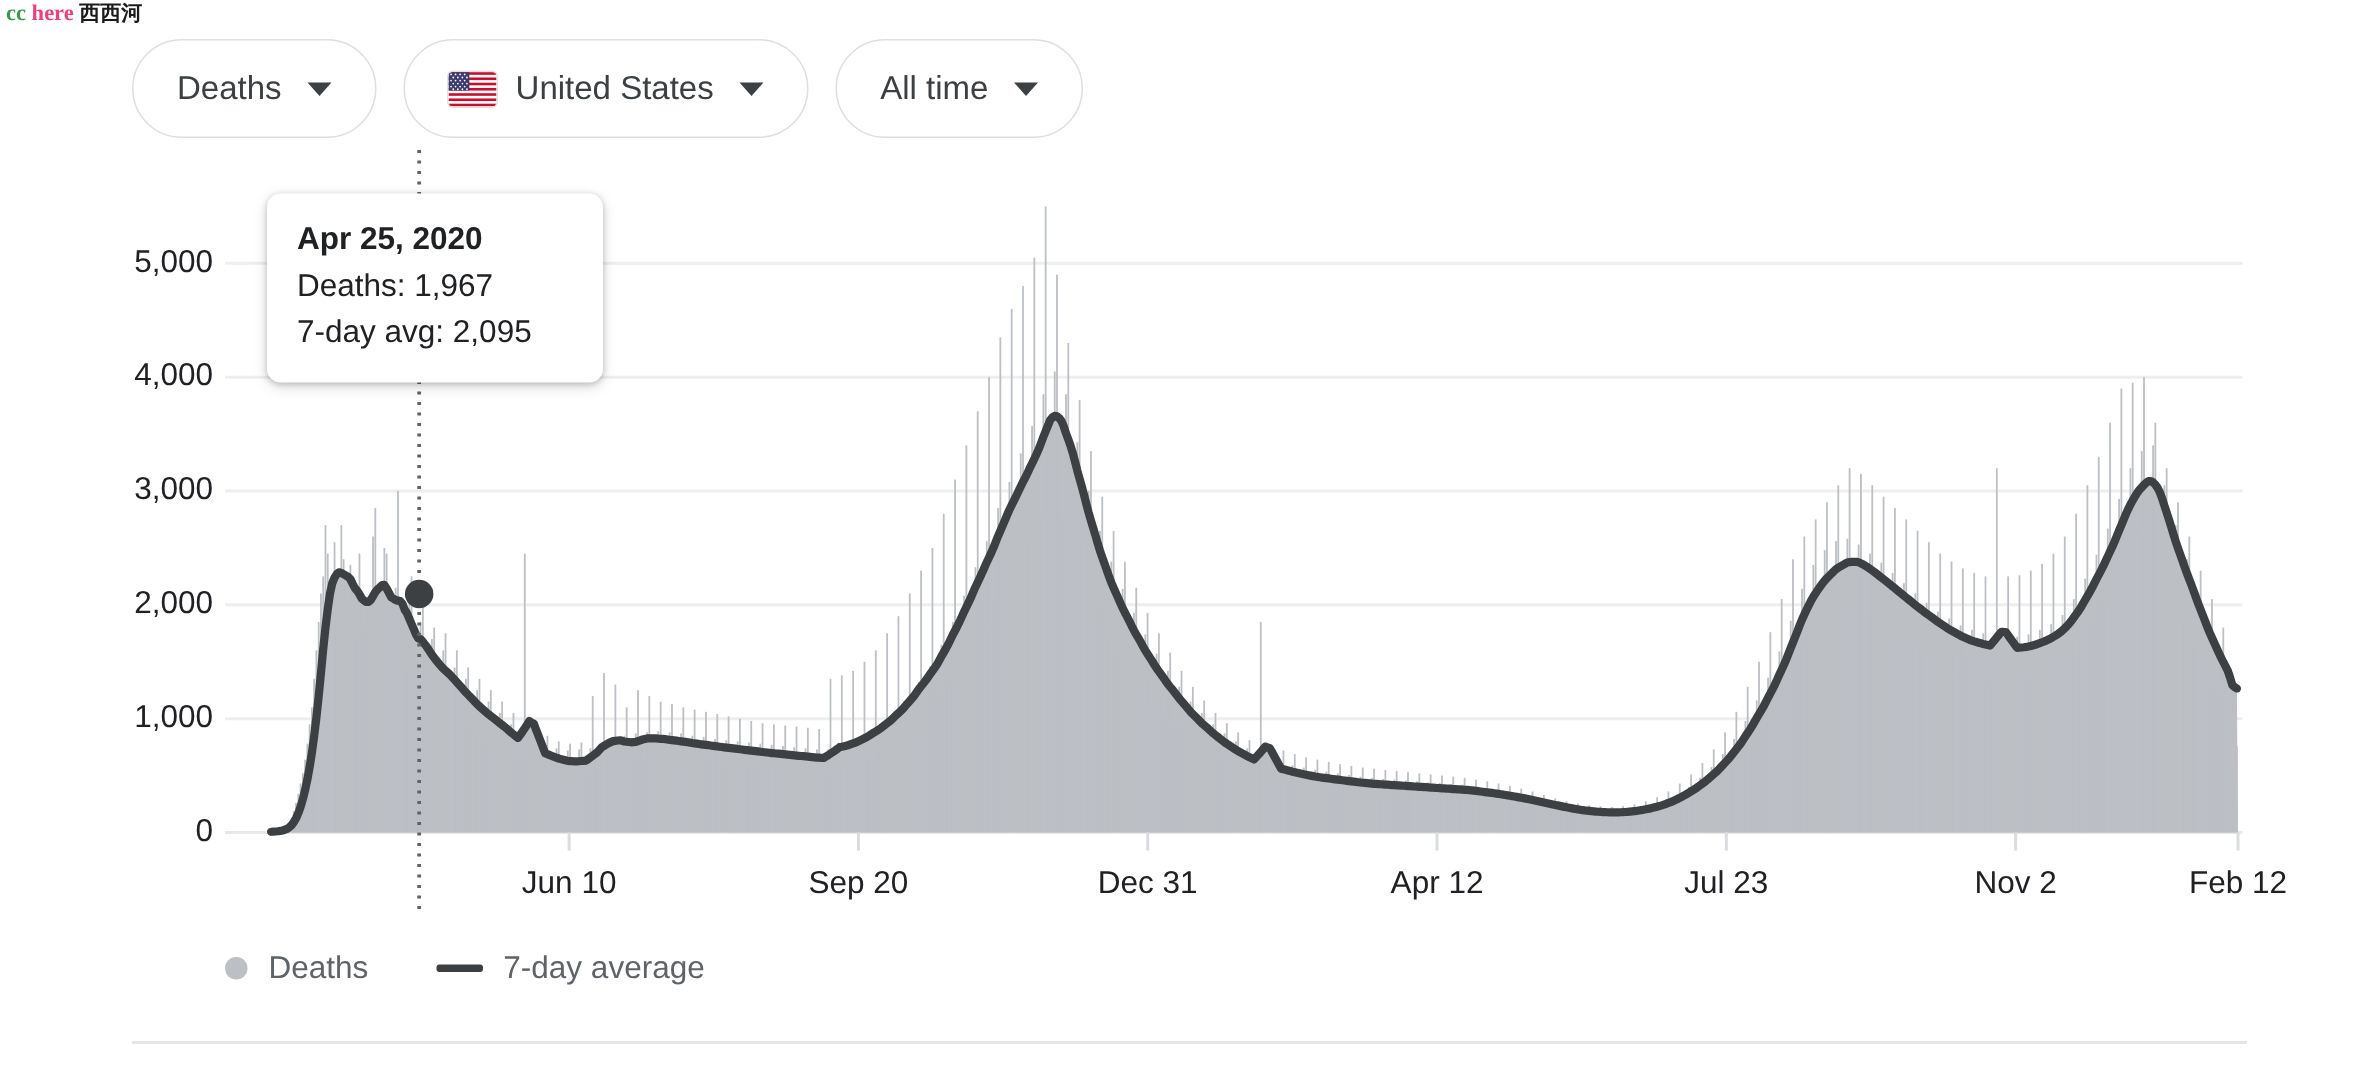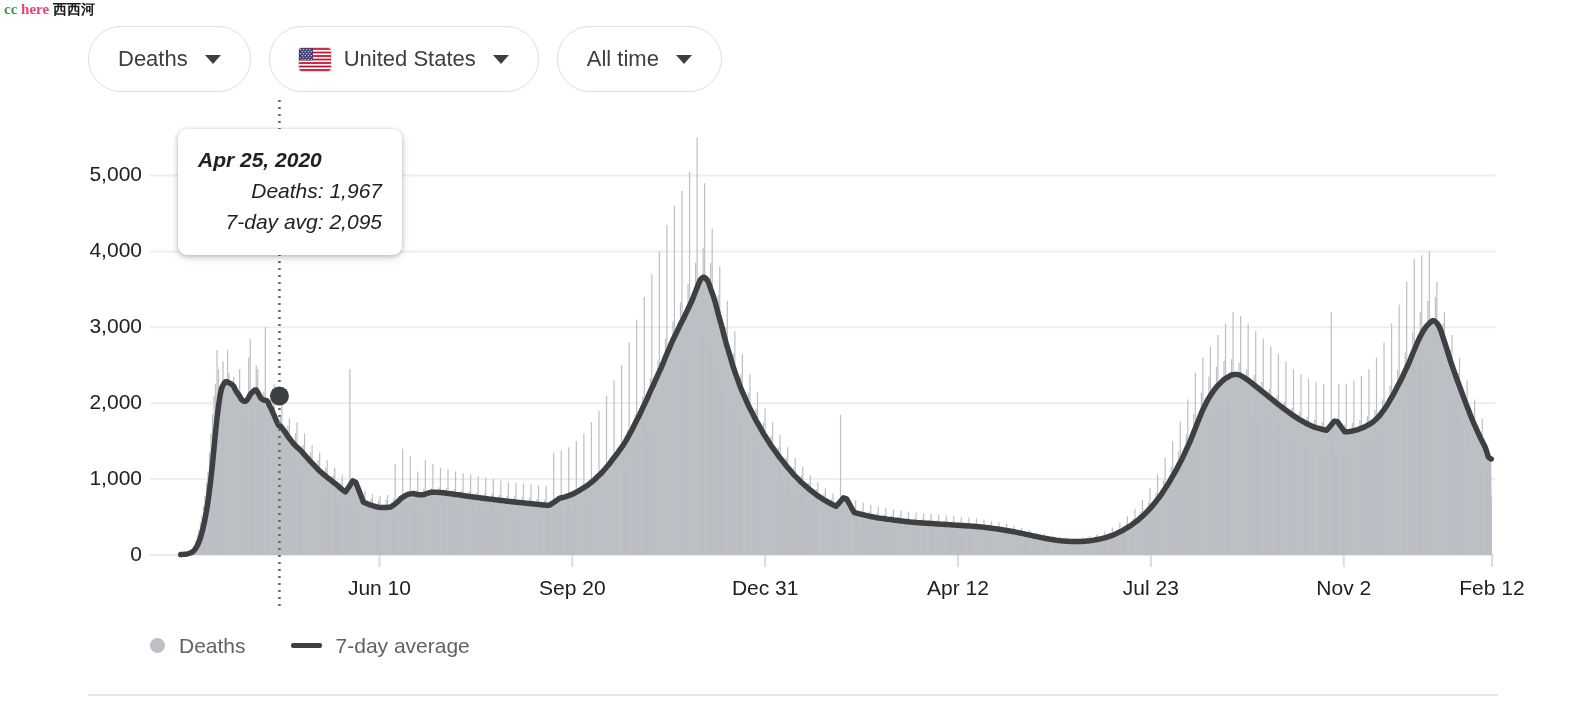--- a/index.html
+++ b/index.html
@@ -100,35 +100,33 @@
 
   
   .tooltip {
     position: absolute;
     left: 178px; top: 129px;
     width: 224px;
     background: #ffffff;
     border-radius: 9px;
     box-shadow: 0 1px 4px rgba(0,0,0,0.22), 0 3px 10px rgba(0,0,0,0.13);
     padding: 16px 20px 18px 20px;
-    font-style: italic;
   }
   .tt-date {
     font-size: 21px;
     font-weight: bold;
     color: #202124;
     line-height: 30px;
     white-space: nowrap;
   }
   .tt-row {
     font-size: 21px;
     color: #202124;
     line-height: 31px;
     white-space: nowrap;
-    text-align: right;
   }
 
   
   .legend {
     position: absolute;
     left: 150px; top: 635px;
     display: flex;
     align-items: center;
     gap: 45px;
   }

